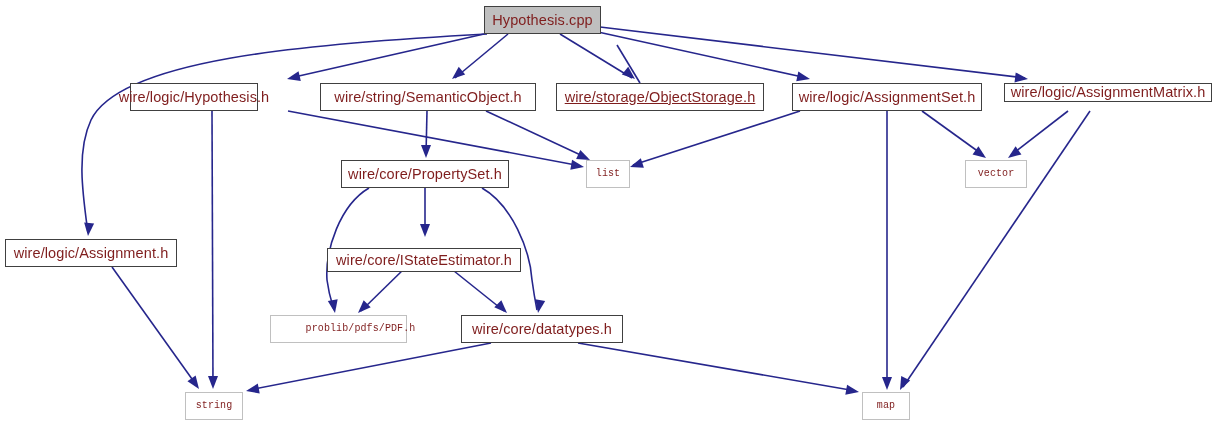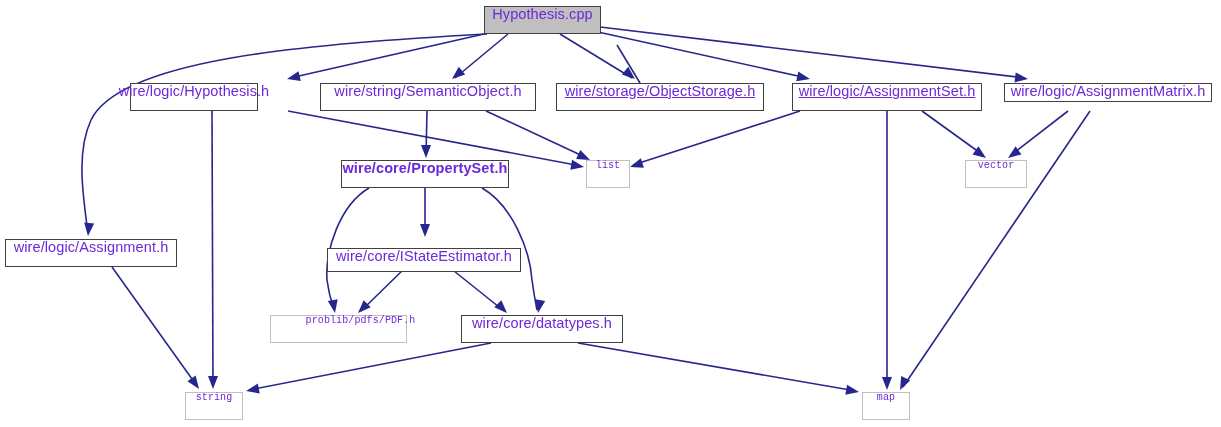--- a/index.html
+++ b/index.html
@@ -21,24 +21,25 @@
     position: absolute;
     left: 0;
     top: 0;
     width: 1221px;
     height: 427px;
   }
   .graph-node {
     position: absolute;
     box-sizing: border-box;
     display: flex;
+    align-items: center;
     justify-content: center;
     background: #ffffff;
     border: 1px solid #c0c0c0;
-    color: #6d28d9;
+    color: #7f1d1d;
     font-size: 14.5px;
     line-height: 1;
     white-space: nowrap;
     letter-spacing: 0.1px;
   }
   .graph-node.internal {
     border: 1px solid #404040;
   }
   .graph-node.root {
     background: #bfbfbf;
@@ -111,27 +112,27 @@
     </div>
     <div class="graph-node internal" style="left: 130px; top: 83px; width: 128px; height: 28px;">
       <span class="node-label">wire/logic/Hypothesis.h</span>
     </div>
     <div class="graph-node internal" style="left: 320px; top: 83px; width: 216px; height: 28px;">
       <span class="node-label">wire/string/SemanticObject.h</span>
     </div>
     <div class="graph-node internal" style="left: 556px; top: 83px; width: 208px; height: 28px; text-decoration: underline;">
       <span class="node-label">wire/storage/ObjectStorage.h</span>
     </div>
-    <div class="graph-node internal" style="left: 792px; top: 83px; width: 190px; height: 28px; text-decoration: underline;">
+    <div class="graph-node internal" style="left: 792px; top: 83px; width: 190px; height: 28px;">
       <span class="node-label">wire/logic/AssignmentSet.h</span>
     </div>
     <div class="graph-node internal" style="left: 1004px; top: 83px; width: 208px; height: 19px;">
       <span class="node-label">wire/logic/AssignmentMatrix.h</span>
     </div>
-    <div class="graph-node internal" style="left: 341px; top: 160px; width: 168px; height: 28px; font-weight: bold;">
+    <div class="graph-node internal" style="left: 341px; top: 160px; width: 168px; height: 28px;">
       <span class="node-label">wire/core/PropertySet.h</span>
     </div>
     <div class="graph-node system" style="left: 586px; top: 160px; width: 44px; height: 28px;">
       <span class="node-label">list</span>
     </div>
     <div class="graph-node system" style="left: 965px; top: 160px; width: 62px; height: 28px;">
       <span class="node-label">vector</span>
     </div>
     <div class="graph-node internal" style="left: 5px; top: 239px; width: 172px; height: 28px;">
       <span class="node-label">wire/logic/Assignment.h</span>

